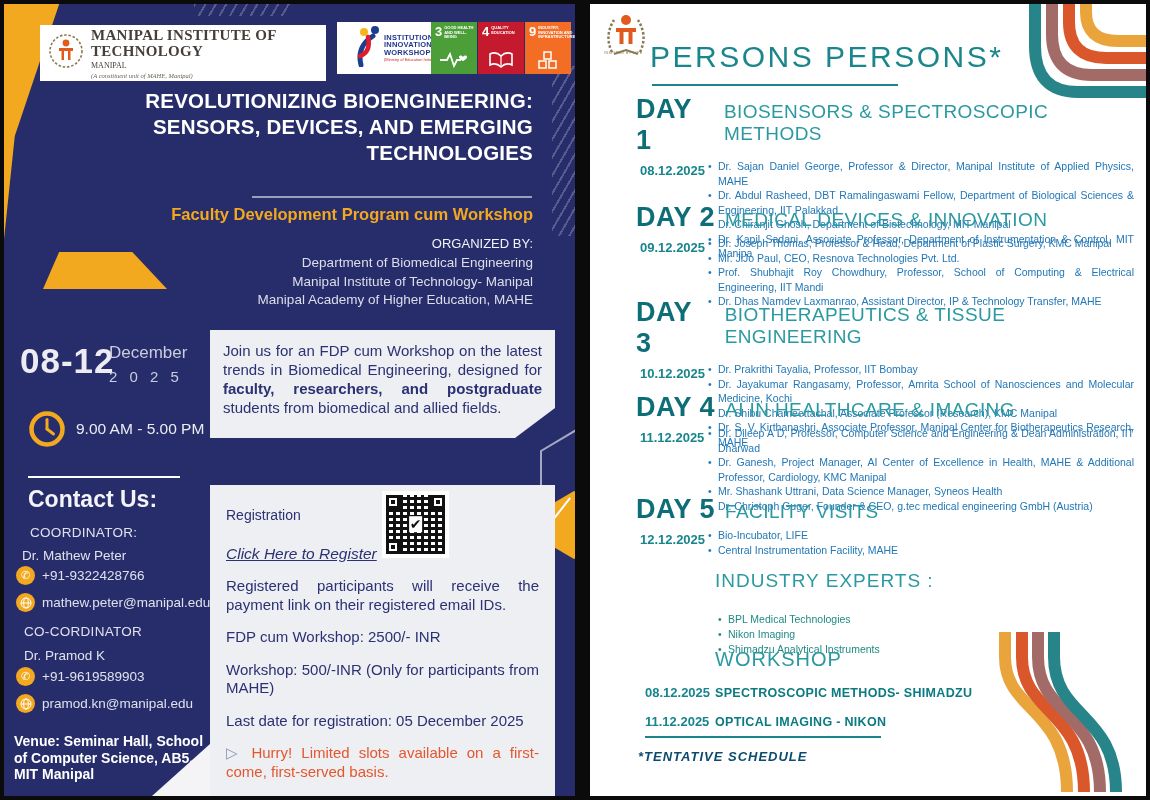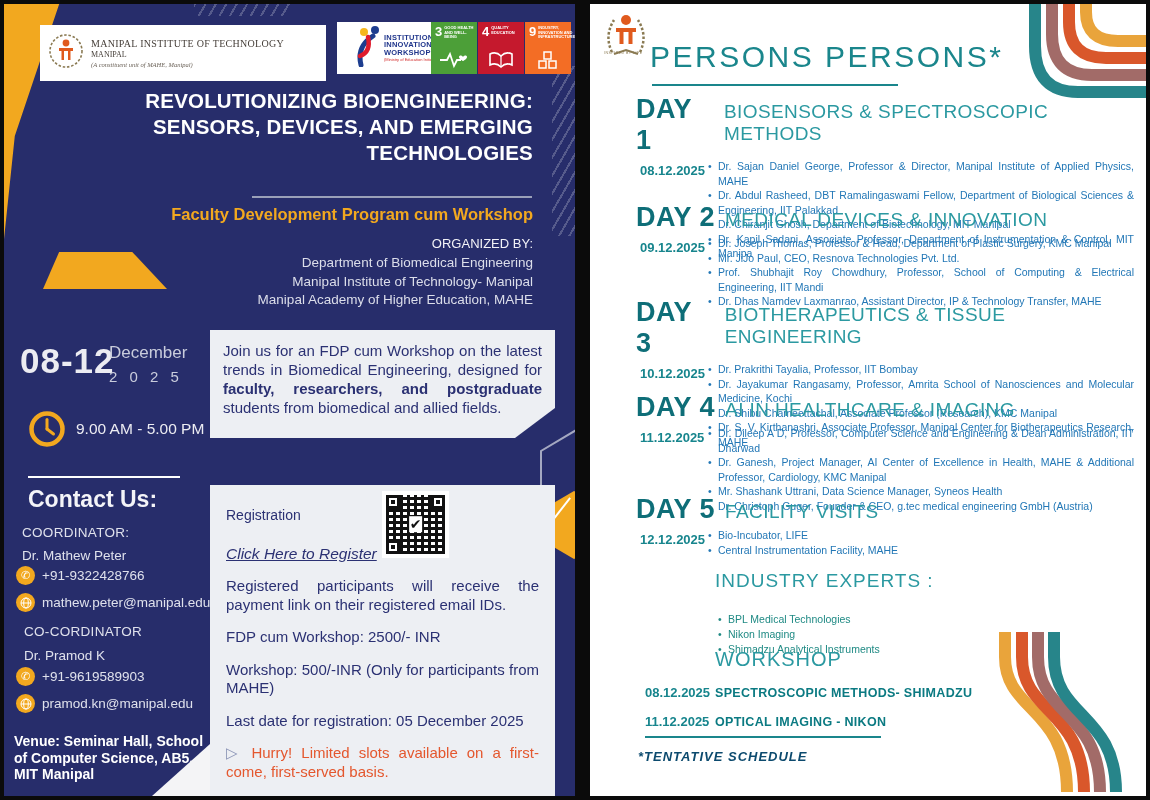--- a/index.html
+++ b/index.html
@@ -15,21 +15,21 @@
   .hatch{position:absolute;background:repeating-linear-gradient(120deg,rgba(255,255,255,.22) 0 2px,transparent 2px 9px);}
   .hatch1{left:548px;top:62px;width:23px;height:170px;}
   .hatch2{left:190px;top:0;width:96px;height:12px;}
   .hex-outline{position:absolute;left:534px;top:420px;}
   .hex-yellow{position:absolute;left:541px;top:487px;width:58px;height:68px;background:#f2a81f;
               clip-path:polygon(50% 0,100% 25%,100% 75%,50% 100%,0 75%,0 25%);}
   .hex-slash{position:absolute;left:551px;top:489px;width:2px;height:46px;background:#fff;transform:rotate(38deg);}
   .mit-card{position:absolute;left:36px;top:21px;width:286px;height:56px;background:#fff;
             display:flex;align-items:center;gap:7px;padding-left:8px;box-sizing:border-box;}
   .mit-text{line-height:1.1;}
-  .mit-title{font-family:"Liberation Serif","DejaVu Serif",serif;font-weight:normal;font-size:10px;color:#463f39;letter-spacing:.3px;}
+  .mit-title{font-family:"Liberation Serif","DejaVu Serif",serif;font-weight:bold;font-size:15px;color:#463f39;letter-spacing:.3px;}
   .mit-sub{font-family:"Liberation Serif","DejaVu Serif",serif;font-size:8px;color:#463f39;margin-top:2px;}
   .mit-tag{font-family:"Liberation Serif","DejaVu Serif",serif;font-style:italic;font-size:6.5px;color:#6b6258;margin-top:2px;}
   .iic-card{position:absolute;left:333px;top:18px;width:103px;height:52px;background:#fff;
             display:flex;align-items:center;gap:3px;padding:2px 18px;box-sizing:border-box;}
   .iic-text{line-height:1.05;}
   .iic-line{font-size:7.5px;font-weight:bold;color:#20368c;letter-spacing:.2px;}
   .iic-tag{font-size:4px;color:#d22a2a;margin-top:1px;}
   .sdg-strip{position:absolute;left:427px;top:18px;display:flex;gap:1px;}
   .sdg{width:46px;height:52px;color:#fff;position:relative;box-sizing:border-box;padding:3px 3px 0 4px;}
   .sdg-row{display:flex;gap:2px;align-items:flex-start;}
@@ -221,21 +221,21 @@
       <svg width="38" height="38" viewBox="0 0 38 38">
         <circle cx="19" cy="19" r="15.5" fill="none" stroke="#f2a81f" stroke-width="4.5"></circle>
         <line x1="19" y1="19" x2="19" y2="9.5" stroke="#f2a81f" stroke-width="3" stroke-linecap="round"></line>
         <line x1="19" y1="19" x2="25.5" y2="24" stroke="#f2a81f" stroke-width="3" stroke-linecap="round"></line>
       </svg>
     </div>
     <div class="lp-time">9.00 AM - 5.00 PM</div>
     <div class="lp-hr"></div>
 
     <div class="lp-contact-h">Contact Us:</div>
-    <div class="c-label" style="left:18px;top:521px">COORDINATOR:</div>
+    <div class="c-label" style="left:26px;top:521px">COORDINATOR:</div>
     <div class="c-name" style="left:18px;top:544px">Dr. Mathew Peter</div>
     <div class="c-row" style="left:12px;top:562px">
       <span class="badge">✆</span>
       <span>+91-9322428766</span>
     </div>
     <div class="c-row" style="left:12px;top:589px">
       <span class="badge">
         <svg width="12" height="12" viewBox="0 0 12 12">
             <circle cx="6" cy="6" r="5" fill="none" stroke="#fff" stroke-width="1"></circle>
             <ellipse cx="6" cy="6" rx="2.3" ry="5" fill="none" stroke="#fff" stroke-width="1"></ellipse>

